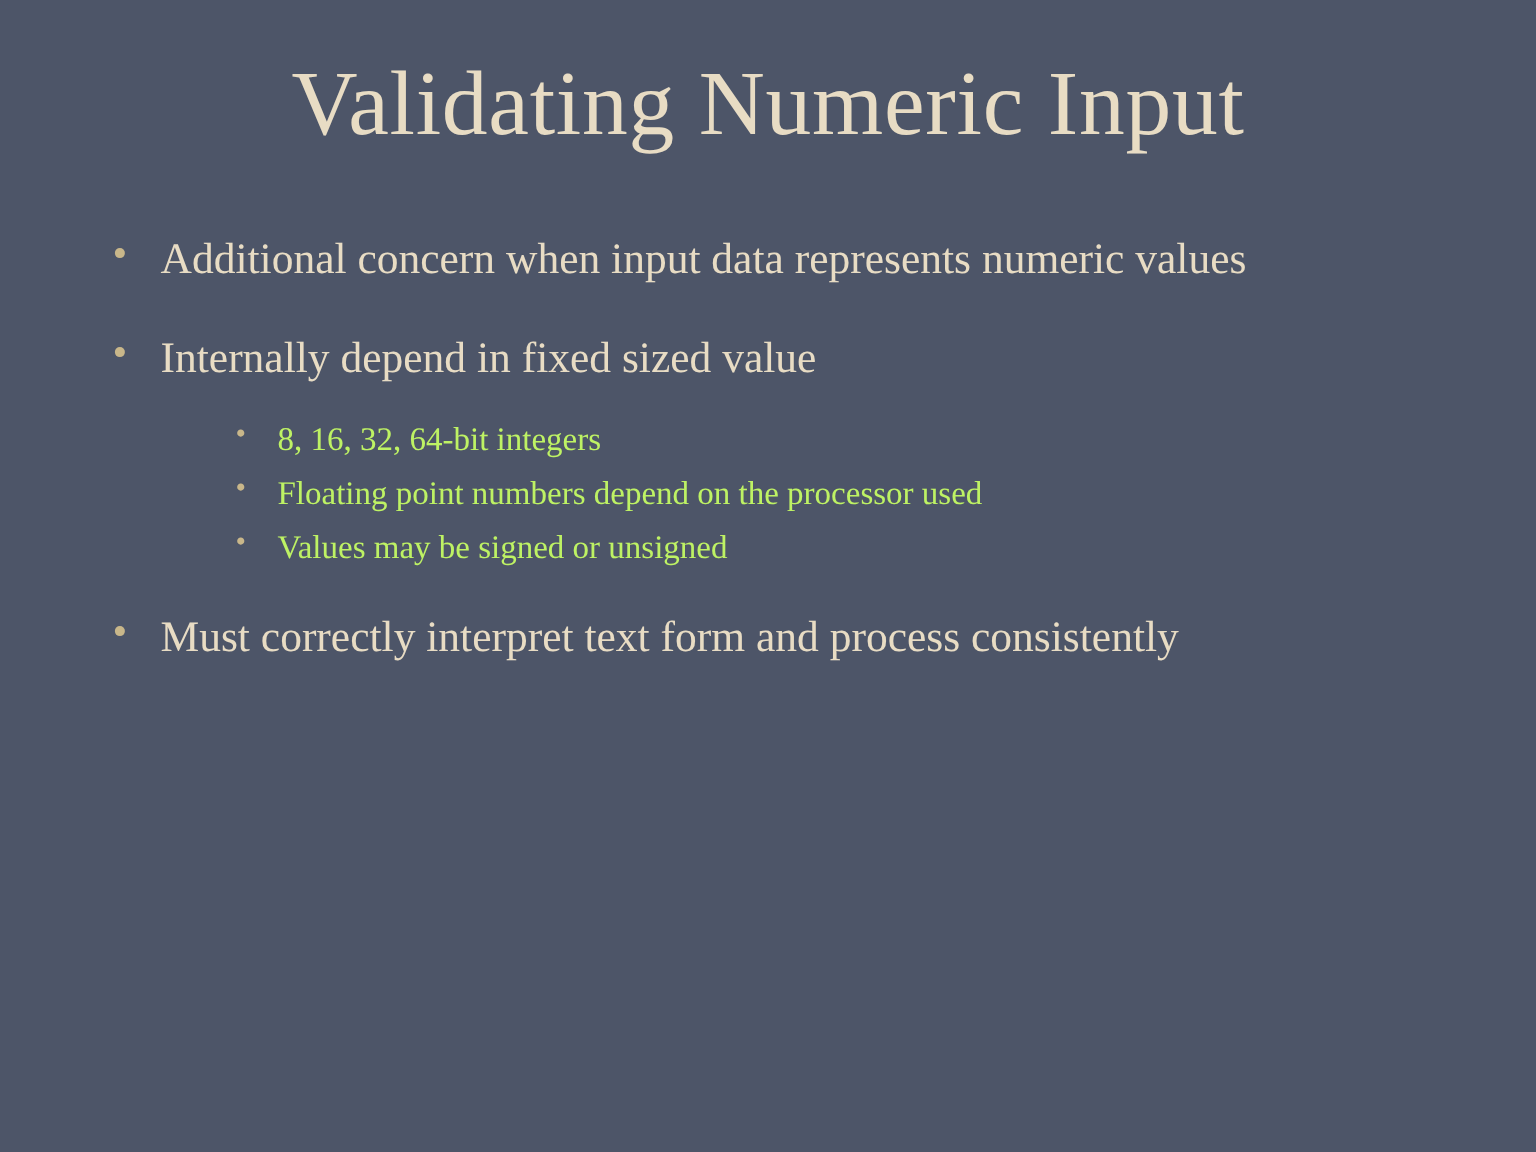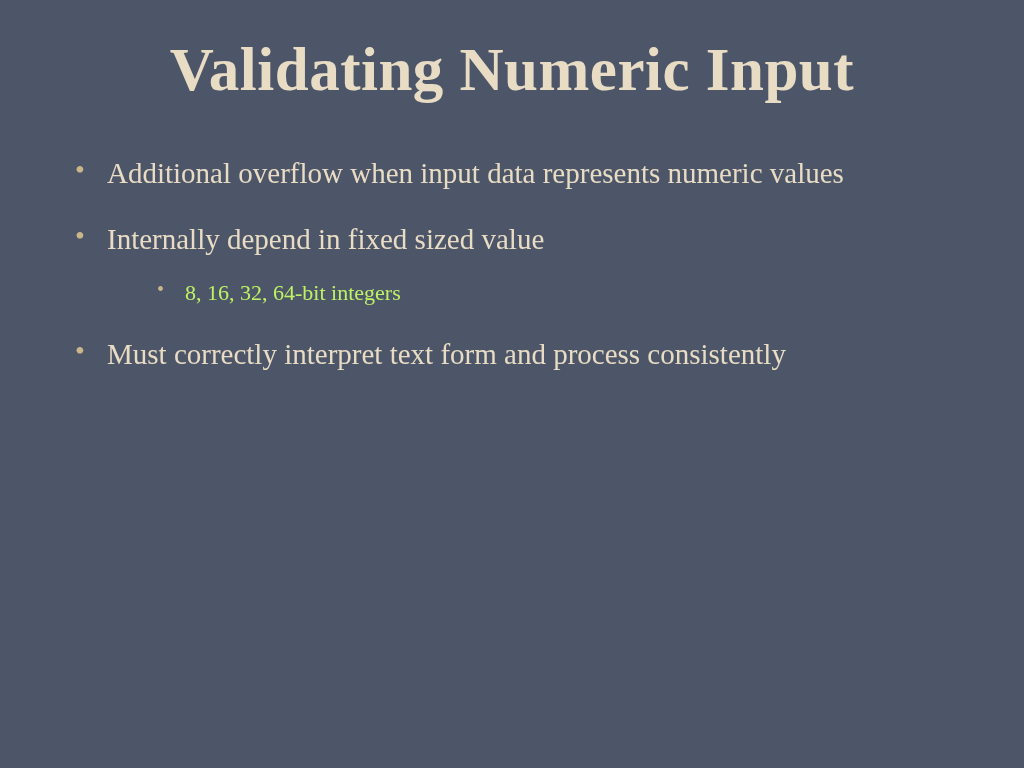--- a/index.html
+++ b/index.html
@@ -15,21 +15,21 @@
       color: #e8dcc4;
       overflow: hidden;
     }
     .slide {
       width: 100%;
       height: 100%;
       padding: 35px 50px 50px 50px;
     }
     .title {
       font-size: 61px;
-      font-weight: bold;
+      font-weight: normal;
       text-align: center;
       color: #e8dcc4;
       margin-bottom: 50px;
       letter-spacing: 0.5px;
     }
     ul.main-list {
       list-style: none;
       padding-left: 25px;
     }
     ul.main-list > li {
@@ -70,26 +70,28 @@
       font-size: 20px;
     }
   </style>
 </head>
 <body>
 
 <div class="slide">
   <h1 class="title">Validating Numeric Input</h1>
   <ul class="main-list">
     <li>
-      <span>Additional overflow when input data represents numeric values</span>
+      <span>Additional concern when input data represents numeric values</span>
     </li>
     <li>
       <span>Internally depend in fixed sized value</span>
       <ul class="sub-list">
         <li>8, 16, 32, 64-bit integers</li>
+        <li>Floating point numbers depend on the processor used</li>
+        <li>Values may be signed or unsigned</li>
       </ul>
     </li>
     <li>
       <span>Must correctly interpret text form and process consistently</span>
       <ul class="sub-list">
       </ul>
     </li>
   </ul>
 </div>
 

